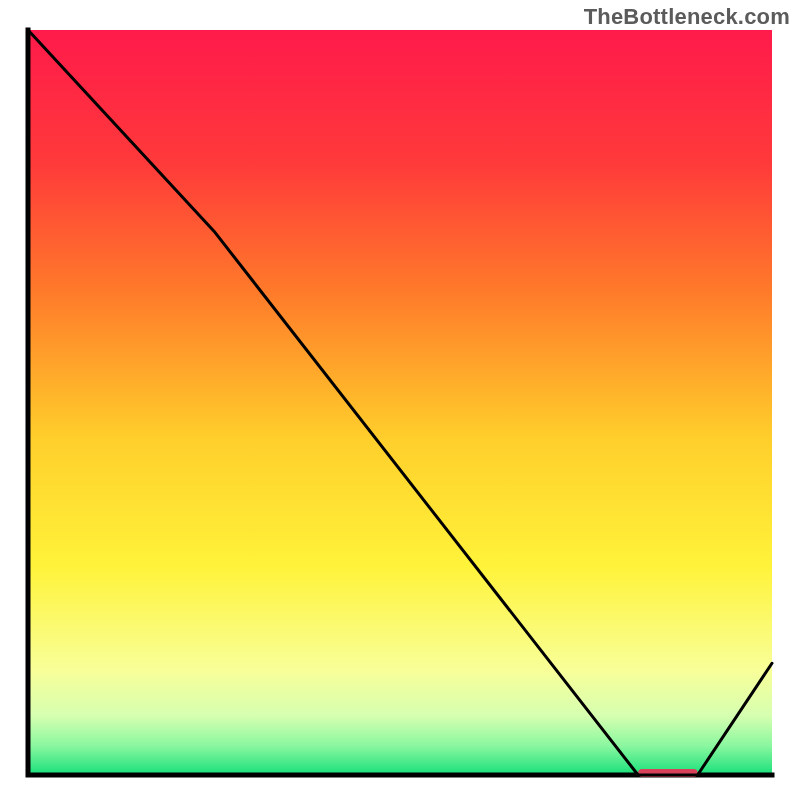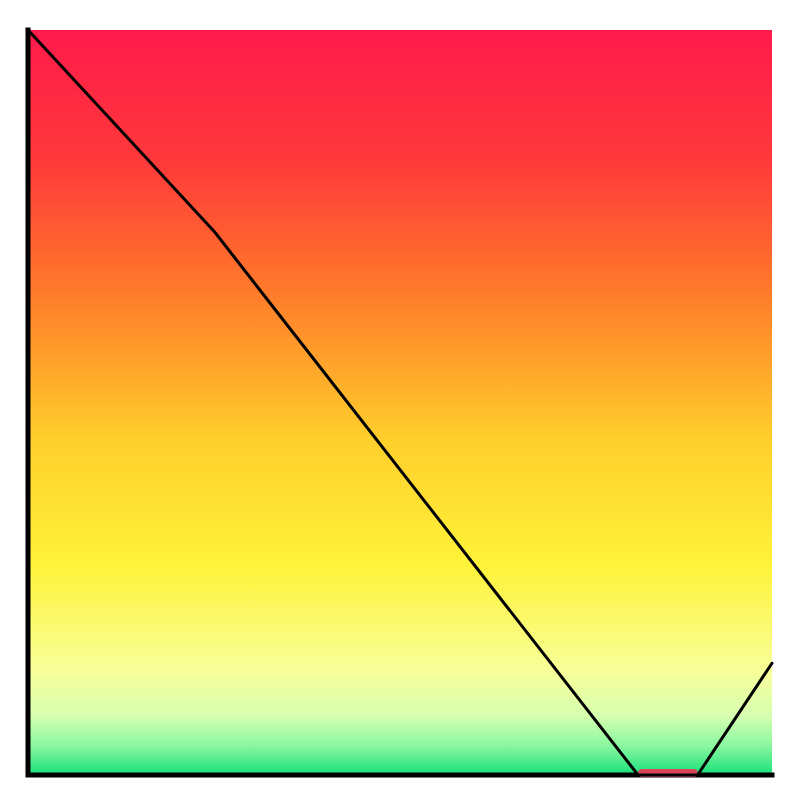--- a/index.html
+++ b/index.html
@@ -27,20 +27,21 @@
   }
   svg.chart {
     position: absolute;
     left: 0;
     top: 0;
   }
 </style>
 </head>
 <body>
 <div class="container">
+  <div class="watermark">TheBottleneck.com</div>
   <svg class="chart" width="800" height="800">
       <defs>
         <linearGradient id="plotgrad" x1="0" y1="0" x2="0" y2="1">
           <stop offset="0%" stop-color="#ff1a4b"></stop>
           <stop offset="18%" stop-color="#ff3a3a"></stop>
           <stop offset="35%" stop-color="#ff7a2a"></stop>
           <stop offset="55.00000000000001%" stop-color="#ffcf2b"></stop>
           <stop offset="72%" stop-color="#fff33a"></stop>
           <stop offset="86%" stop-color="#f8ff99"></stop>
           <stop offset="92%" stop-color="#d6ffb0"></stop>

